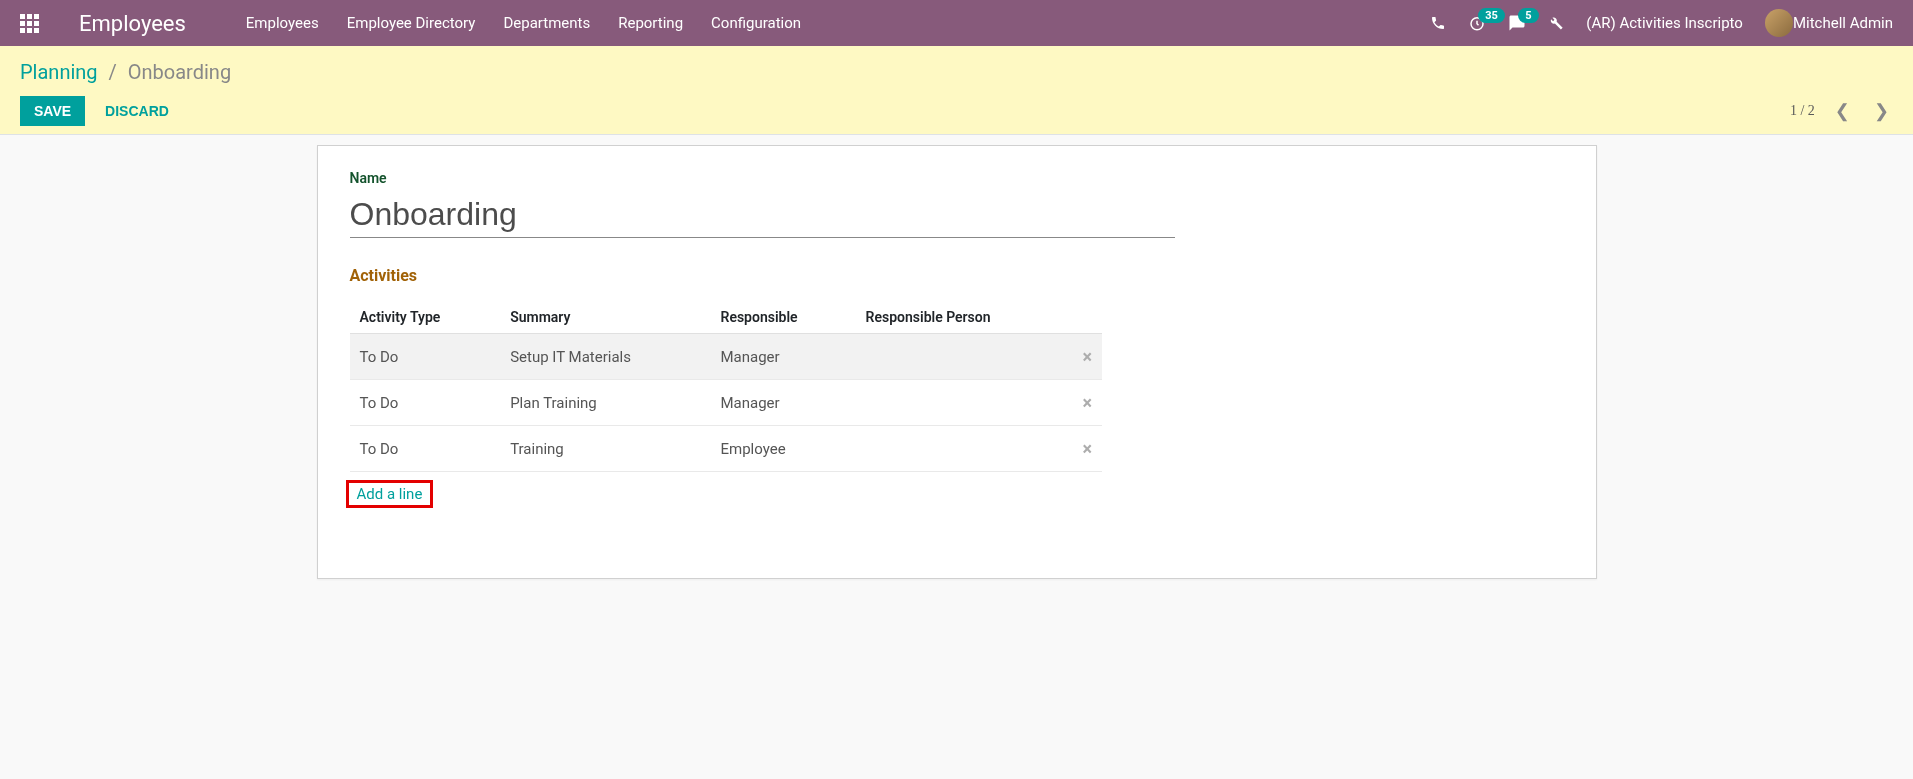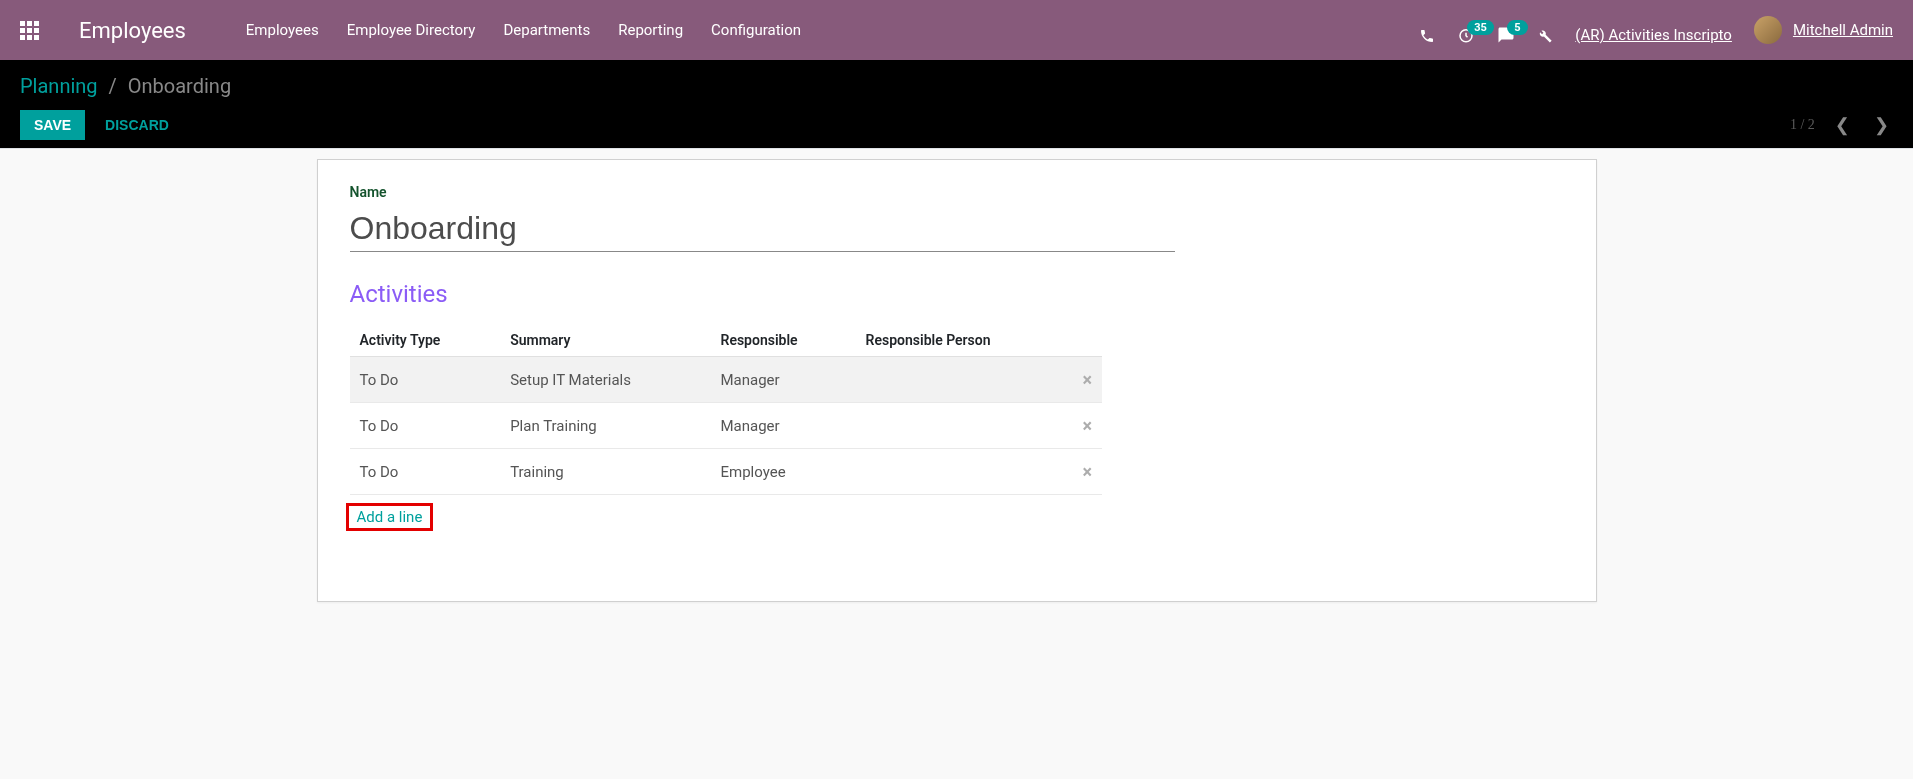--- a/index.html
+++ b/index.html
@@ -6,21 +6,21 @@
     body {
       font-family: -apple-system, BlinkMacSystemFont, "Segoe UI", Roboto, "Helvetica Neue", Arial, sans-serif;
       background: #f9f9f9;
       color: #4c4c4c;
       font-size: 14px;
     }
     
     .topbar {
       background: #875a7b;
       color: #fff;
-      height: 60px;
+      height: 46px;
       display: flex;
       align-items: center;
       padding: 0 20px;
     }
     .apps-icon {
       display: grid;
       grid-template-columns: repeat(3, 5px);
       grid-template-rows: repeat(3, 5px);
       gap: 2px;
       cursor: pointer;
@@ -31,56 +31,55 @@
       font-size: 22px;
       font-weight: 400;
       color: #fff;
       margin-right: 60px;
     }
     .nav-links { display: flex; gap: 28px; }
     .nav-links a { color: #fff; text-decoration: none; font-size: 15px; cursor: pointer; }
     .topbar-right {
       margin-left: auto;
       display: flex;
-      align-items: flex-end;
+      align-items: center;
       gap: 22px;
-      text-decoration: underline;
     }
     .icon-wrap { position: relative; cursor: pointer; color: #fff; }
     .badge {
       background: #00a09d;
       color: #fff;
       font-size: 11px;
       font-weight: bold;
       border-radius: 10px;
       padding: 1px 7px;
       position: absolute;
       top: -6px;
       left: 10px;
     }
     .company { color: #fff; font-size: 15px; }
     .user {
       display: flex;
       align-items: center;
-      gap: 11px;
+      gap: 0;
       color: #fff;
       font-size: 15px;
       cursor: pointer;
     }
     .avatar {
       width: 28px;
       height: 28px;
       border-radius: 50%;
       background: linear-gradient(135deg, #c9a268, #8a6a3e);
       display:flex;align-items:center;justify-content:center;
       font-size:12px;color:#fff;
     }
     
     .controlbar {
-      background: #000000;
+      background: #fef9c3;
       padding: 14px 20px 8px 20px;
       border-bottom: 1px solid #dee2e6;
     }
     .breadcrumb {
       font-size: 20px;
       margin-bottom: 12px;
     }
     .breadcrumb a { color: #00a09d; text-decoration: none; cursor: pointer; }
     .breadcrumb .sep { color: #888; margin: 0 6px; }
     .breadcrumb .current { color: #888; }
@@ -148,24 +147,24 @@
       width: 68%;
       font-size: 32px;
       border: none;
       border-bottom: 1px solid #888;
       padding: 4px 0;
       color: #4c4c4c;
       outline: none;
       background: transparent;
     }
     .section-title {
-      font-size: 24px;
-      color: #8b5cf6;
+      font-size: 16px;
+      color: #a16207;
       margin-bottom: 16px;
-      font-weight: 400;
+      font-weight: 700;
     }
     .activities-table {
       width: 62%;
       border-collapse: collapse;
     }
     .activities-table th {
       text-align: left;
       padding: 8px 10px;
       font-weight: 600;
       font-size: 14px;

